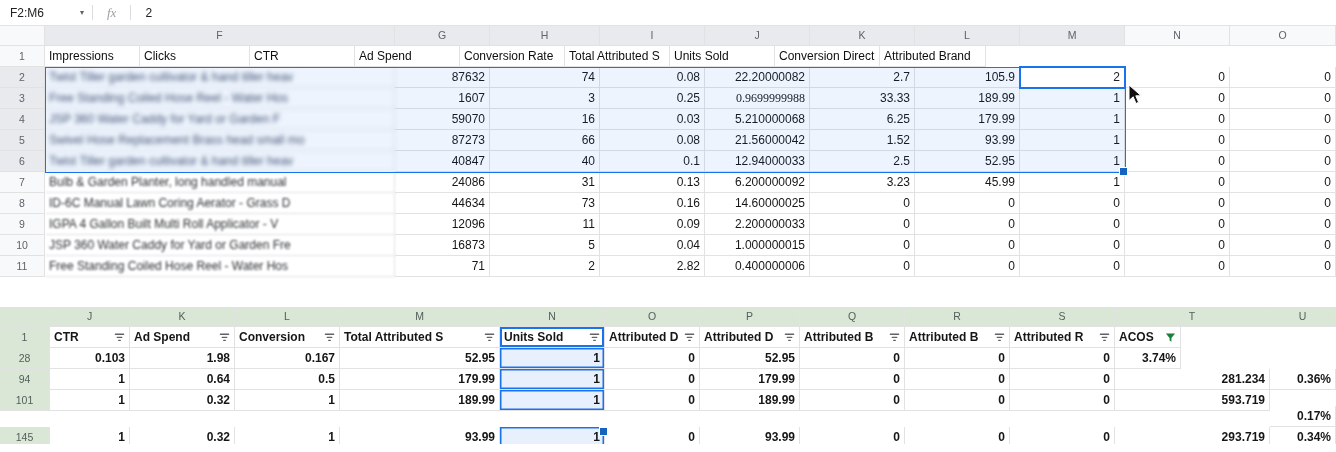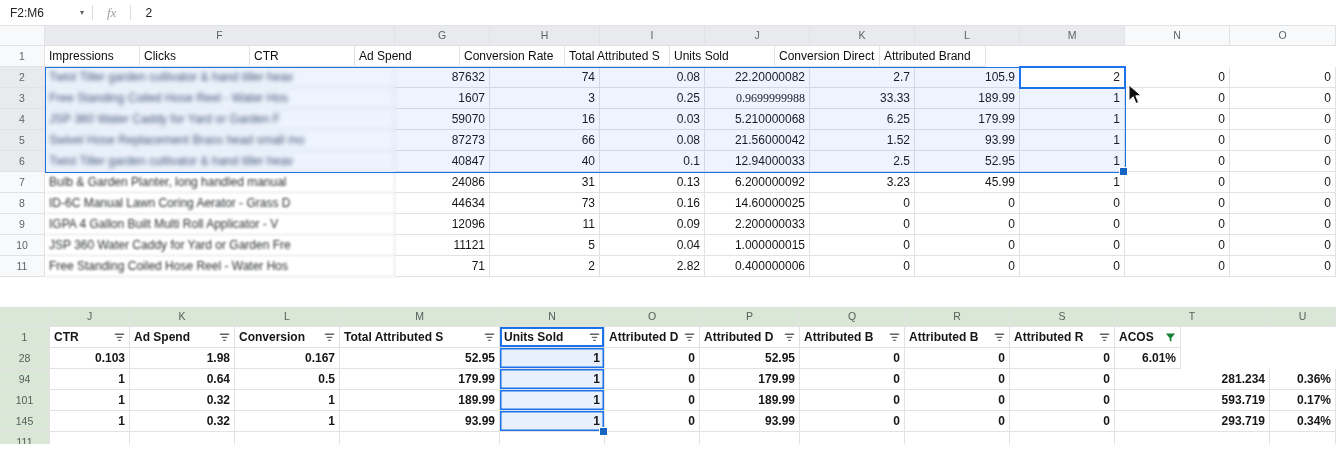--- a/index.html
+++ b/index.html
@@ -186,21 +186,21 @@
         <div class="cell right" style="width: 105px;">2.200000033</div>
         <div class="cell right" style="width: 105px;">0</div>
         <div class="cell right" style="width: 105px;">0</div>
         <div class="cell right" style="width: 105px;">0</div>
         <div class="cell right" style="width: 105px;">0</div>
         <div class="cell right" style="width: 106px;">0</div>
       </div>
       <div class="row">
         <div class="cell rownum" style="width: 45px;">10</div>
         <div class="cell left blur1" style="width: 350px;">JSP 360 Water Caddy for Yard or Garden Fre</div>
-        <div class="cell right" style="width: 95px;">11121</div>
+        <div class="cell right" style="width: 95px;">16873</div>
         <div class="cell right" style="width: 110px;">5</div>
         <div class="cell right" style="width: 105px;">0.04</div>
         <div class="cell right" style="width: 105px;">1.000000015</div>
         <div class="cell right" style="width: 105px;">0</div>
         <div class="cell right" style="width: 105px;">0</div>
         <div class="cell right" style="width: 105px;">0</div>
         <div class="cell right" style="width: 105px;">0</div>
         <div class="cell right" style="width: 106px;">0</div>
       </div>
       <div class="row">
@@ -335,21 +335,21 @@
         <div class="cell right d" style="width: 80px;">0.103</div>
         <div class="cell right d" style="width: 105px;">1.98</div>
         <div class="cell right d" style="width: 105px;">0.167</div>
         <div class="cell right d" style="width: 160px;">52.95</div>
         <div class="cell right d sel-cell" style="width: 105px;">1</div>
         <div class="cell right d" style="width: 95px;">0</div>
         <div class="cell right d" style="width: 100px;">52.95</div>
         <div class="cell right d" style="width: 105px;">0</div>
         <div class="cell right d" style="width: 105px;">0</div>
         <div class="cell right d" style="width: 105px;">0</div>
-        <div class="cell right d" style="width: 66px;">6.01%</div>
+        <div class="cell right d" style="width: 66px;">3.74%</div>
       </div>
       <div class="row">
         <div class="cell rownum green" style="width: 50px;">94</div>
         <div class="cell right d" style="width: 80px;">1</div>
         <div class="cell right d" style="width: 105px;">0.64</div>
         <div class="cell right d" style="width: 105px;">0.5</div>
         <div class="cell right d" style="width: 160px;">179.99</div>
         <div class="cell right d sel-cell" style="width: 105px;">1</div>
         <div class="cell right d" style="width: 95px;">0</div>
         <div class="cell right d" style="width: 100px;">179.99</div>
@@ -365,21 +365,21 @@
         <div class="cell right d" style="width: 105px;">0.32</div>
         <div class="cell right d" style="width: 105px;">1</div>
         <div class="cell right d" style="width: 160px;">189.99</div>
         <div class="cell right d sel-cell" style="width: 105px;">1</div>
         <div class="cell right d" style="width: 95px;">0</div>
         <div class="cell right d" style="width: 100px;">189.99</div>
         <div class="cell right d" style="width: 105px;">0</div>
         <div class="cell right d" style="width: 105px;">0</div>
         <div class="cell right d" style="width: 105px;">0</div>
         <div class="cell right d" style="width: 155px;">593.719</div>
-        <div class="cell right d" style="width: 66px;">0.17%</div>
+        <div class="cell right d" style="width: 66px; margin-top: 16px;">0.17%</div>
       </div>
       <div class="row">
         <div class="cell rownum green" style="width: 50px;">145</div>
         <div class="cell right d" style="width: 80px;">1</div>
         <div class="cell right d" style="width: 105px;">0.32</div>
         <div class="cell right d" style="width: 105px;">1</div>
         <div class="cell right d" style="width: 160px;">93.99</div>
         <div class="cell right d sel-cell" style="width: 105px;">1</div>
         <div class="cell right d" style="width: 95px;">0</div>
         <div class="cell right d" style="width: 100px;">93.99</div>

